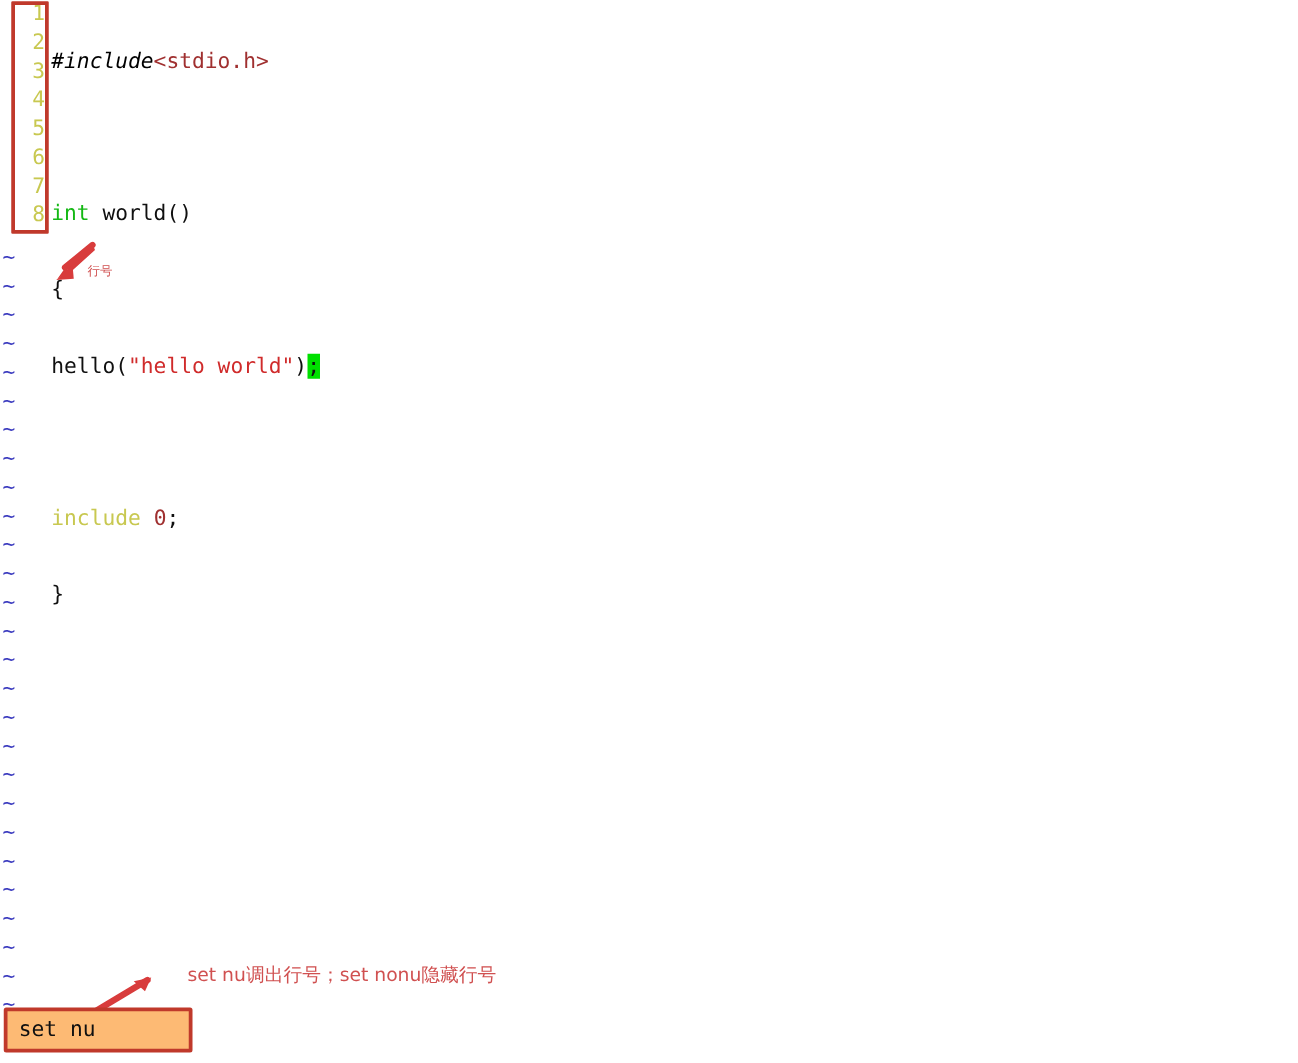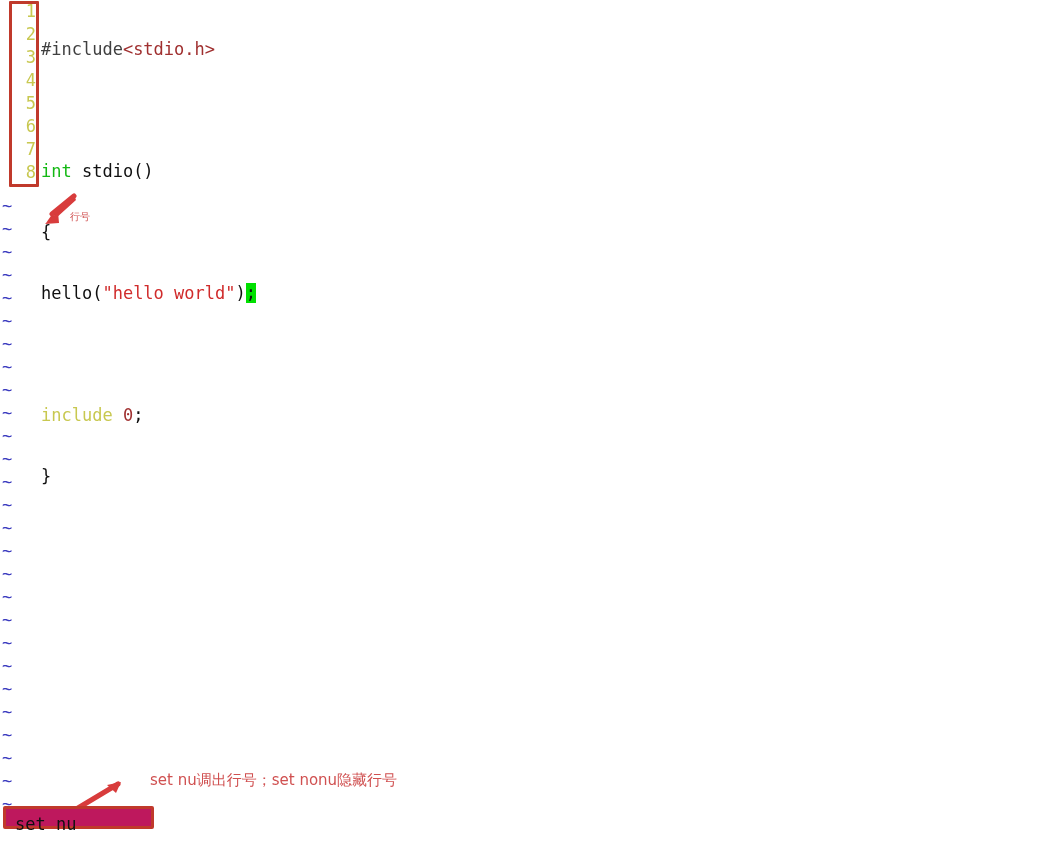--- a/index.html
+++ b/index.html
@@ -62,21 +62,21 @@
     white-space: pre;
   }
   .cline {
     height: 23px;
     line-height: 23px;
     font-size: 17px;
     color: #101010;
     font-family: "DejaVu Sans Mono", "Liberation Mono", monospace;
     white-space: pre;
   }
-  .tok-preproc { color: #404040; }
+  .tok-preproc { color: #000000; font-style: italic; }
   .tok-header  { color: #a03030; text-align: right; }
   .tok-type    { color: #14b814; text-align: right; }
   .tok-plain   { color: #101010; }
   .tok-string  { color: #d02b2b; }
   .tok-keyword { color: #c8c850; }
   .tok-number  { color: #a03030; }
   .tok-cursor  { background: #00e000; color: #101010; }
 
   
   #tildes {
@@ -116,24 +116,24 @@
   }
   #arrow-gutter { left: 38px; top: 193px; }
   #arrow-cmd    { left: 74px; top: 780px; }
 
   
   #cmdline-box {
     position: absolute;
     left: 3px;
     top: 806px;
     width: 151px;
-    height: 23px;
+    height: 36px;
     border: 3px solid #c0392b;
     box-sizing: border-box;
-    background: #be185d;
+    background: #fdba74;
     border-radius: 2px;
   }
   #cmdline-text {
     position: absolute;
     left: 9px;
     top: 5px;
     font-size: 17px;
     line-height: 21px;
     color: #101010;
     font-family: "DejaVu Sans Mono", "Liberation Mono", monospace;
@@ -154,21 +154,21 @@
     <div class="lnum">6</div>
     <div class="lnum">7</div>
     <div class="lnum">8</div>
   </div>
 
   <div id="gutter-box"></div>
 
   <div id="code">
     <div class="cline"><span class="tok-preproc">#include</span><span class="tok-header">&lt;stdio.h&gt;</span></div>
     <div class="cline"><span class="tok-plain"></span></div>
-    <div class="cline"><span class="tok-type">int</span><span class="tok-plain"> stdio()</span></div>
+    <div class="cline"><span class="tok-type">int</span><span class="tok-plain"> world()</span></div>
     <div class="cline"><span class="tok-plain">{</span></div>
     <div class="cline"><span class="tok-plain">hello(</span><span class="tok-string">"hello world"</span><span class="tok-plain">)</span><span class="tok-cursor">;</span></div>
     <div class="cline"><span class="tok-plain"></span></div>
     <div class="cline"><span class="tok-keyword">include</span><span class="tok-plain"> </span><span class="tok-number">0</span><span class="tok-plain">;</span></div>
     <div class="cline"><span class="tok-plain">}</span></div>
   </div>
 
   <div id="tildes">
       <div class="tilde">~</div>
       <div class="tilde">~</div>

